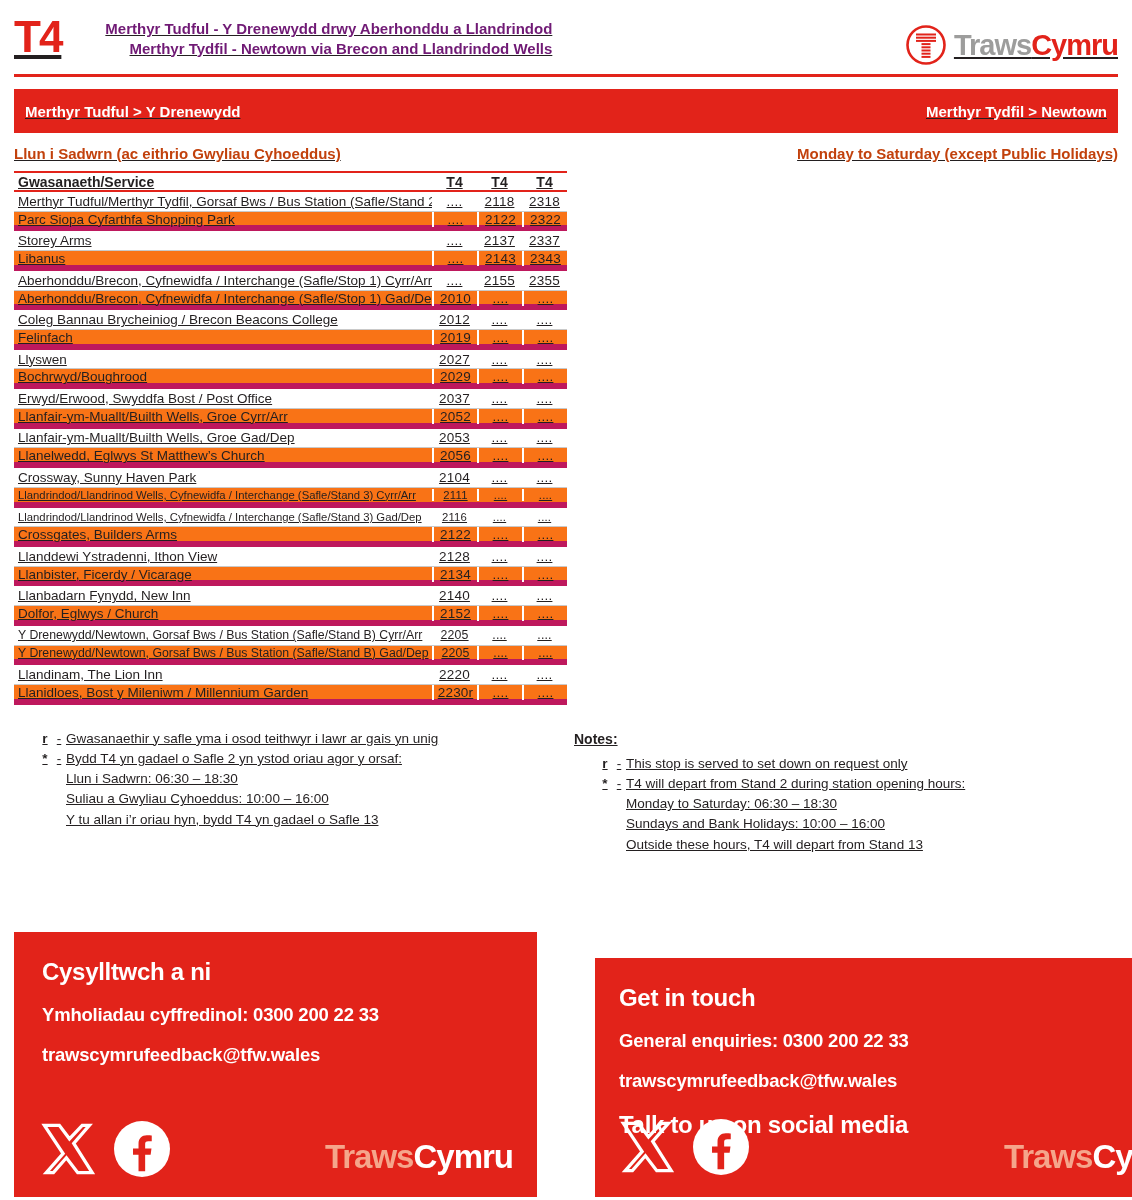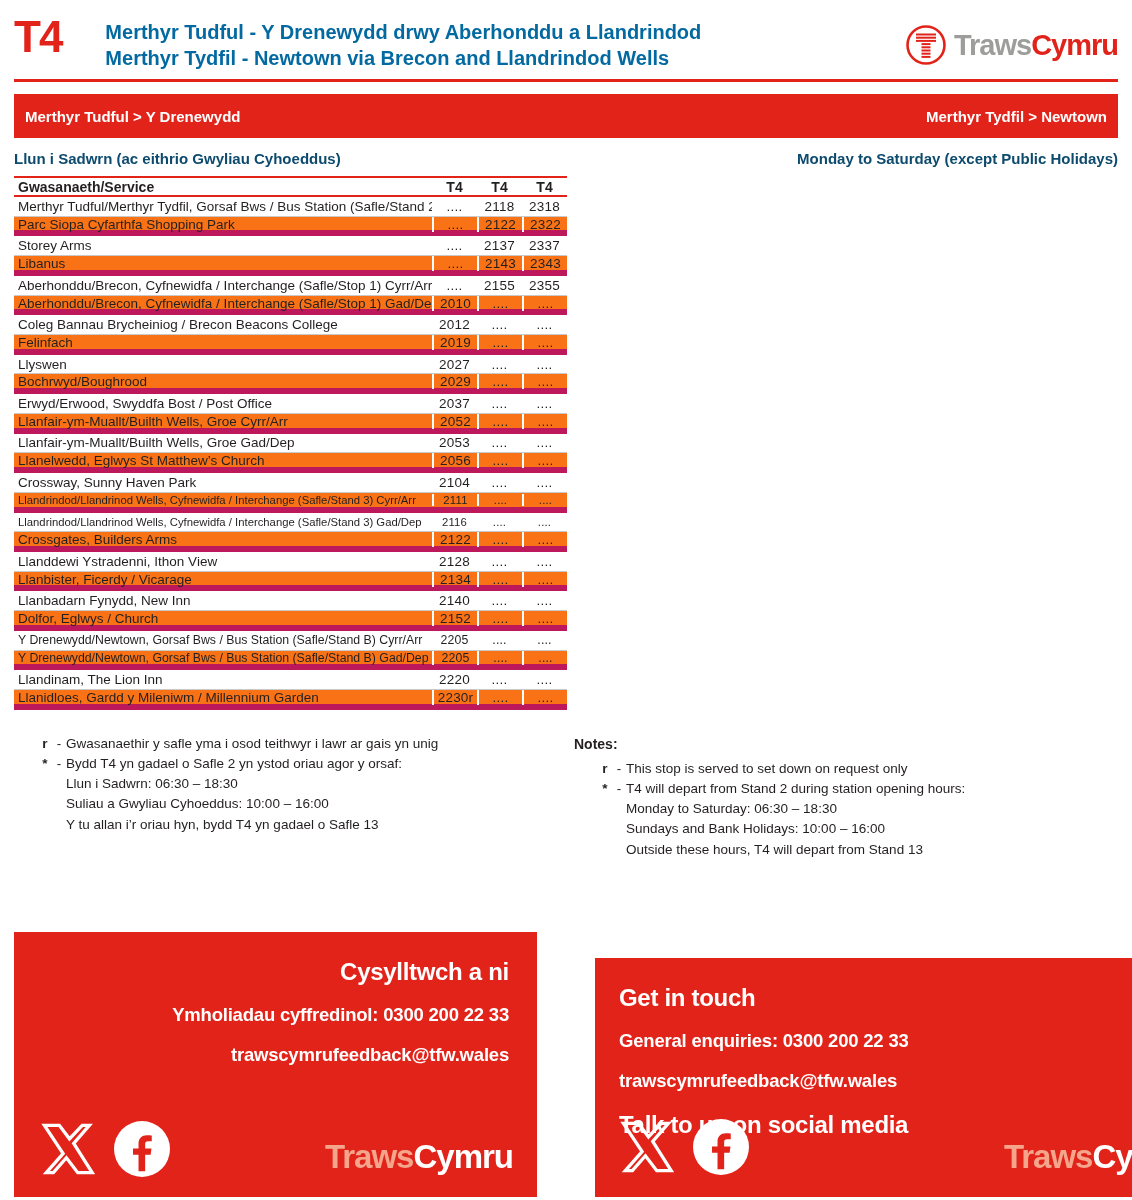--- a/index.html
+++ b/index.html
@@ -4,49 +4,49 @@
 <style>
   * { margin:0; padding:0; box-sizing:border-box; }
   html,body { background:#ffffff; }
   body {
     width:1132px; height:1200px;
     font-family:"Liberation Sans", sans-serif;
     color:#231f20;
     position:relative;
     overflow:hidden;
   }
-  .page { position:relative; width:1132px; height:1200px; background:#fff; }
+  .page { position:relative; width:1132px; height:1200px; background:#fff;text-decoration:underline; }
 
   
   .header { display:flex; align-items:flex-start; padding:16px 14px 0 14px; }
   .route-number {
     font-size:44px; font-weight:800; color:#e2231a;
     line-height:0.95; letter-spacing:-2px;
   }
   .titles { margin-left:44px; padding-top:3px; }
-  .title-line { font-size:20px; font-weight:700; color:#0369a1; line-height:1.3; }
+  .title-line { font-size:15px; font-weight:700; color:#701a75; line-height:1.3;text-align:right; }
   .brand { margin-left:auto; display:flex; align-items:center; gap:7px; padding-top:8px; }
   .brand svg { display:block; }
   .wordmark { font-size:29px; font-weight:800; letter-spacing:-1px; line-height:1; }
   .wordmark .traws { color:#9d9d9c; }
   .wordmark .cymru { color:#e2231a; }
 
   .header-rule { height:3px; background:#e2231a; margin:8px 14px 0 14px; }
 
   
   .direction-banner {
     margin:12px 14px 0 14px; background:#e2231a; color:#fff;
     display:flex; justify-content:space-between; align-items:center;
     padding:6px 11px; font-size:15px; font-weight:700; height:44px;
   }
 
   
   .service-days {
     margin:12px 14px 0 14px; display:flex; justify-content:space-between;
-    font-size:15px; font-weight:700; color:#0c4a6e;
+    font-size:15px; font-weight:700; color:#c2410c;
   }
 
   
   .timetable { margin:9px 0 0 14px; width:553px; }
   .thead {
     display:grid; grid-template-columns:418px 45px 45px 45px;
     border-top:2.5px solid #e2231a; border-bottom:2.5px solid #e2231a;
     font-weight:700; font-size:14px; align-items:center; height:21px;
   }
   .thead .service-col { padding-left:4px; }
@@ -69,21 +69,21 @@
   .notes { width:566px; font-size:13.5px; line-height:1.5; }
   .notes.en { margin-left:16px; }
   .notes-title { font-weight:700; font-size:14px; margin-bottom:4px; }
   .note-line { display:flex; }
   .note-sym { width:14px; margin-left:24px; font-weight:700; text-align:center; flex:0 0 auto; }
   .note-dash { width:14px; text-align:center; flex:0 0 auto; }
   .note-extra { padding-left:52px; }
 
   
   .contact-box { position:absolute; background:#e2231a; color:#fff; }
-  .contact-box.welsh { left:14px; top:932px; width:523px; height:265px; padding:26px 28px;text-align:right; }
+  .contact-box.welsh { left:14px; top:932px; width:523px; height:265px; padding:26px 28px; }
   .contact-box.english { left:595px; top:958px; width:621px; height:239px; padding:26px 24px; }
   .contact-heading { font-size:24px; font-weight:700; letter-spacing:-0.3px; }
   .contact-line { font-size:18.5px; font-weight:700; margin-top:18px; letter-spacing:-0.2px; }
   .contact-box.welsh .contact-heading.first { margin-bottom:18px; }
   .contact-box.english .contact-heading.first { margin-bottom:14px; }
   .contact-heading.second { margin-top:18px; line-height:1.25; }
   .social-row { position:absolute; left:26px; bottom:16px; display:flex; align-items:center; gap:16px; }
   .contact-box.english .social-row { left:24px; bottom:18px; }
   .footer-wordmark {
     position:absolute; right:24px; bottom:24px;
@@ -340,21 +340,21 @@
         <div class="trow">
           <div class="cell stop">
             <span>Llandinam, The Lion Inn</span>
           </div>
           <div class="cell time">2220</div>
           <div class="cell time">....</div>
           <div class="cell time">....</div>
         </div>
         <div class="trow alt">
           <div class="cell stop">
-            <span>Llanidloes, Gardd y Mileniwm / Millennium Garden</span>
+            <span>Llanidloes, Bost y Mileniwm / Millennium Garden</span>
           </div>
           <div class="cell time">2230r</div>
           <div class="cell time">....</div>
           <div class="cell time">....</div>
         </div>
       </div>
   </div>
 
   <div class="notes-wrap">
     <div class="notes cy">

